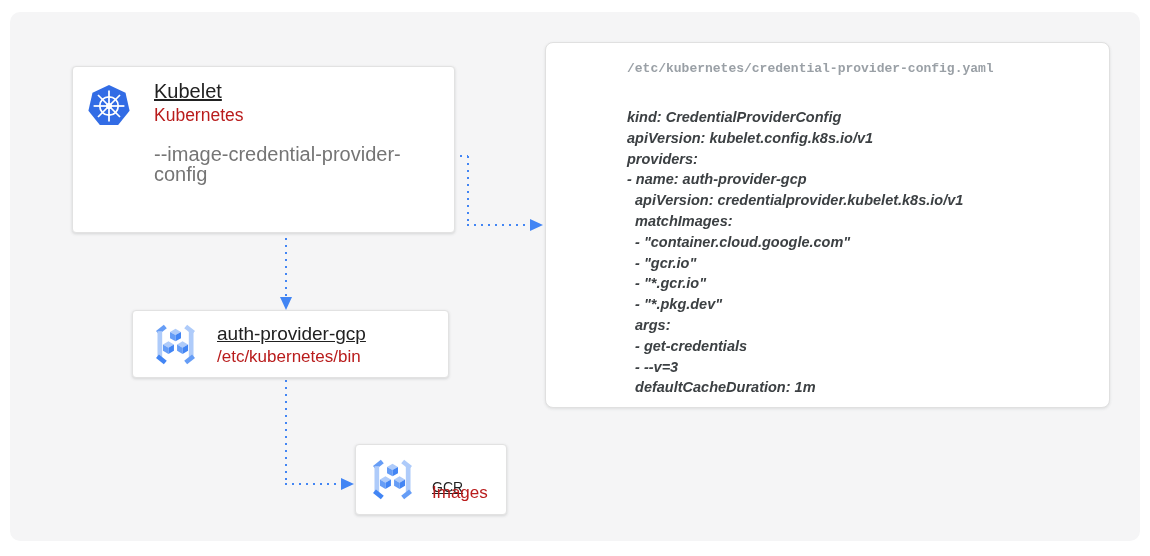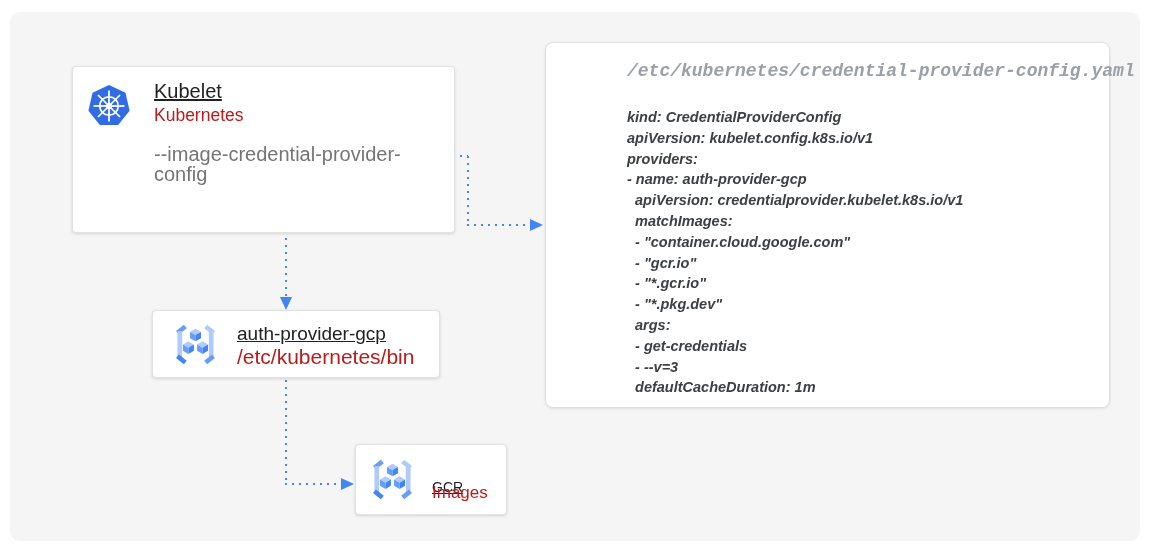--- a/index.html
+++ b/index.html
@@ -30,42 +30,42 @@
   
   .kubelet-card { left:72px; top:66px; width:383px; height:167px; }
   .kubelet-card .icon { position:absolute; left:14px; top:17px; }
   .kubelet-card .card-title { position:absolute; left:81px; top:12px; font-size:20px; line-height:24px; }
   .kubelet-card .card-subtitle { position:absolute; left:81px; top:37px; font-size:17.5px; line-height:22px; }
   .kubelet-card .flag { position:absolute; left:81px; font-size:20px; line-height:20px; color:#757575; }
   .flag-1 { top:77px; }
   .flag-2 { top:105px; }
 
   
-  .auth-card { left:152px; top:310px; width:288px; height:68px; }
+  .auth-card { left:132px; top:310px; width:317px; height:68px; }
   .auth-card .icon { position:absolute; left:19px; top:11px; }
   .auth-card .card-title { position:absolute; left:84px; top:11px; font-size:19px; line-height:23px; }
-  .auth-card .card-subtitle { position:absolute; left:84px; top:36px; font-size:21px; line-height:20px;text-align:center; }
+  .auth-card .card-subtitle { position:absolute; left:84px; top:36px; font-size:17px; line-height:20px;text-align:center; }
 
   
   .gcr-card { left:355px; top:444px; width:152px; height:71px; }
   .gcr-card .icon { position:absolute; left:13px; top:12px; }
   .gcr-card .card-title { position:absolute; left:76px; top:31px; font-size:14px; line-height:23px; }
   .gcr-card .card-subtitle { position:absolute; left:76px; top:38px; font-size:17px; line-height:20px; }
 
   
   .yaml-panel {
     position:absolute; left:545px; top:42px; width:565px; height:366px;
     background:#ffffff; border:1px solid #e0e0e0; border-radius:8px;
     box-shadow:0 1px 3px rgba(60,64,67,.12);
   }
   .yaml-path {
     position:absolute; left:81px; top:18px;
     font-family:"Liberation Mono", monospace;
-    font-style:italic; font-weight:bold;
-    font-size:18px; color:#9aa0a6; white-space:pre;
+    font-weight:bold;
+    font-size:13px; color:#9aa0a6; white-space:pre;
   }
   .yaml-code {
     position:absolute; left:81px; top:64px;
     font-family:Liberation Sans, sans-serif;
     font-style:italic; font-weight:bold;
     font-size:14.5px; line-height:20.8px;
     color:#3c4043; white-space:pre;
   }
 
   

